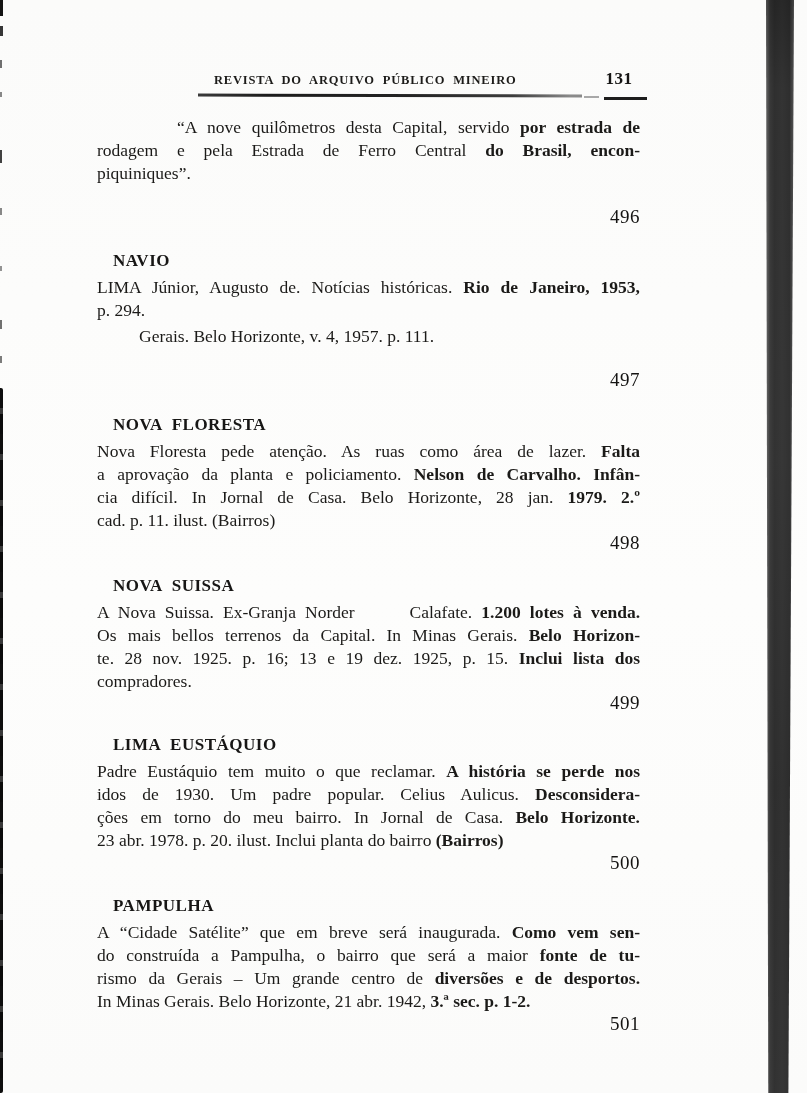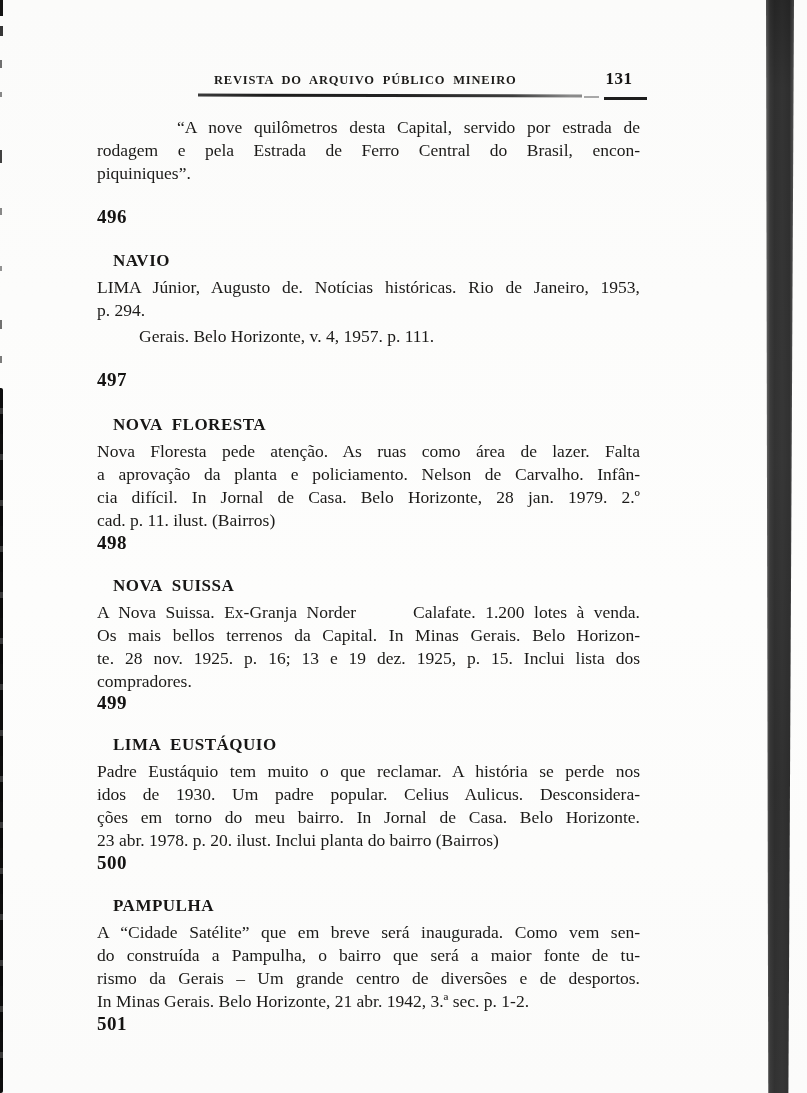--- a/index.html
+++ b/index.html
@@ -61,26 +61,26 @@
     position:absolute;left:99px;margin:14px;
     font-size:17px;font-weight:700;letter-spacing:.5px;word-spacing:5px;
     color:#171615;white-space:nowrap;
   }
   .para{position:absolute;left:97px;width:543px;font-size:17.5px;}
   .para .line{
     line-height:23px;height:23px;overflow:hidden;
     text-align:justify;text-align-last:justify;
   }
   .para .line.last{text-align-last:left;}
-  .para b{font-weight:400;}
+  .para b{font-weight:700;}
   .p-indent-80 .line:first-child{text-indent:80px;}
   .p-indent-42 .line:first-child{text-indent:42px;}
   .num{
-    position:absolute;left:97px;width:543px;text-align:left;
-    font-size:19px;font-weight:700;letter-spacing:.5px;color:#141312;
+    position:absolute;left:97px;width:543px;text-align:right;
+    font-size:19px;font-weight:400;letter-spacing:.5px;color:#141312;
     line-height:23px;
   }
 </style>
 </head>
 <body>
 
 <div class="page">
 
   <div class="edge-marks">
     <i></i>

